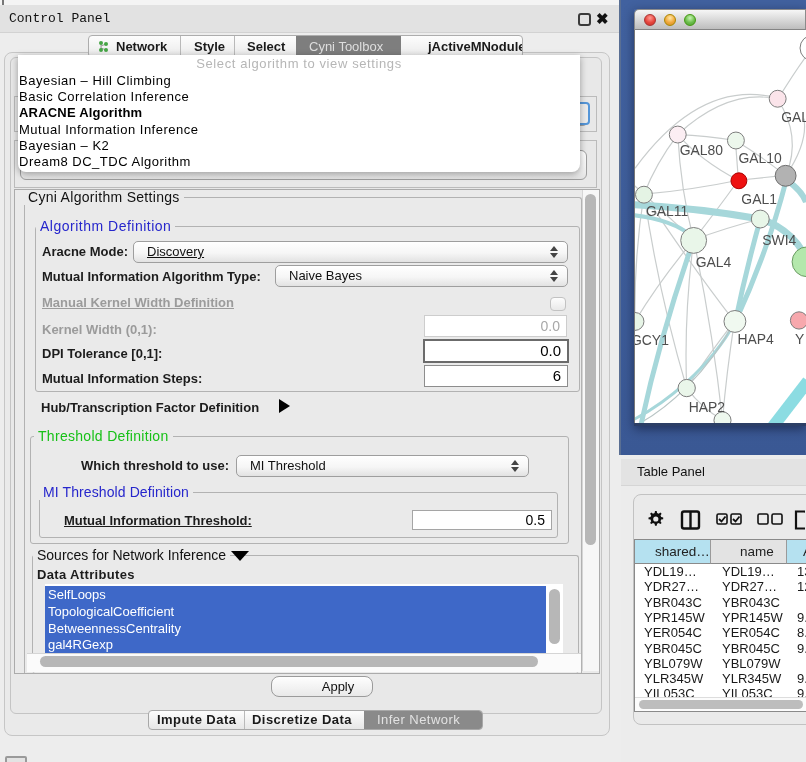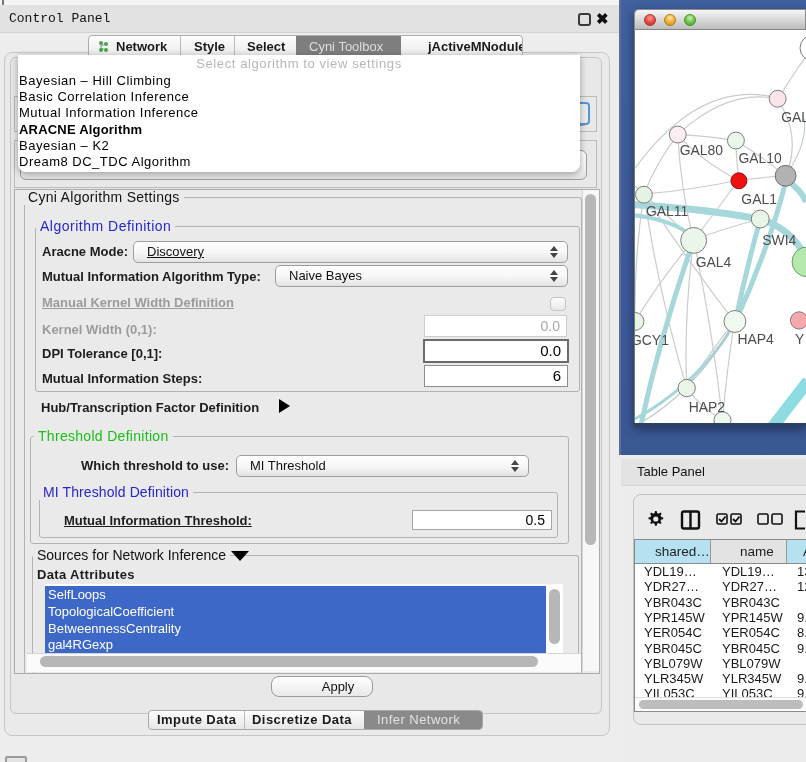--- a/index.html
+++ b/index.html
@@ -134,22 +134,22 @@
   <div class="abs" style="left:215px;top:0;width:118px;height:18px;background:#8a8a8a;"></div>
   <div class="abs" style="left:228px;top:0;line-height:18px;font-size:13px;letter-spacing:0.45px;color:#e2e2e2;">Infer Network</div>
 </div>
 
 <div class="abs" style="left:5px;top:756px;width:18px;height:12px;border:2px solid #9a9a9a;border-radius:2px;background:#e3e3e3;"></div>
 
 <div class="abs" style="left:18px;top:55px;width:562px;height:117px;background:#fff;border-radius:0 0 8px 8px;box-shadow:0 2px 7px rgba(0,0,0,0.35);">
   <div style="height:18px;line-height:18px;text-align:center;font-size:13px;color:#b6b6b6;letter-spacing:0.6px;">Select algorithm to view settings</div>
   <div class="pi">Bayesian – Hill Climbing</div>
   <div class="pi">Basic Correlation Inference</div>
+  <div class="pi" style="font-weight:bold;letter-spacing:0.2px;">ARACNE Algorithm</div>
   <div class="pi">Mutual Information Inference</div>
-  <div class="pi" style="font-weight:bold;letter-spacing:0.2px;">ARACNE Algorithm</div>
   <div class="pi">Bayesian – K2</div>
   <div class="pi">Dream8 DC_TDC Algorithm</div>
 </div>
 
 <div class="abs" style="left:619px;top:0;width:187px;height:455px;background:linear-gradient(#41619f,#3a5894);border-left:2px solid #5a6f93;box-sizing:border-box;"></div>
 
 <div class="abs" style="left:634px;top:9px;width:172px;height:417px;box-shadow:0 3px 10px rgba(0,0,20,0.45);">
   <div class="abs" style="left:0;top:0;width:172px;height:21px;background:linear-gradient(#f6f6f6,#bdbdbd);border:1px solid #8b8b8b;border-bottom:1px solid #848484;border-radius:5px 0 0 0;box-sizing:border-box;">
     <div class="abs" style="left:9px;top:4px;width:12px;height:12px;border-radius:50%;background:radial-gradient(circle at 50% 30%,#ff9a94 0%,#e7463d 55%,#c33128 100%);border:1px solid #a33;box-sizing:border-box;"></div>
     <div class="abs" style="left:29px;top:4px;width:12px;height:12px;border-radius:50%;background:radial-gradient(circle at 50% 30%,#ffe9a8 0%,#f0a73a 55%,#cd8b24 100%);border:1px solid #a80;box-sizing:border-box;"></div>

